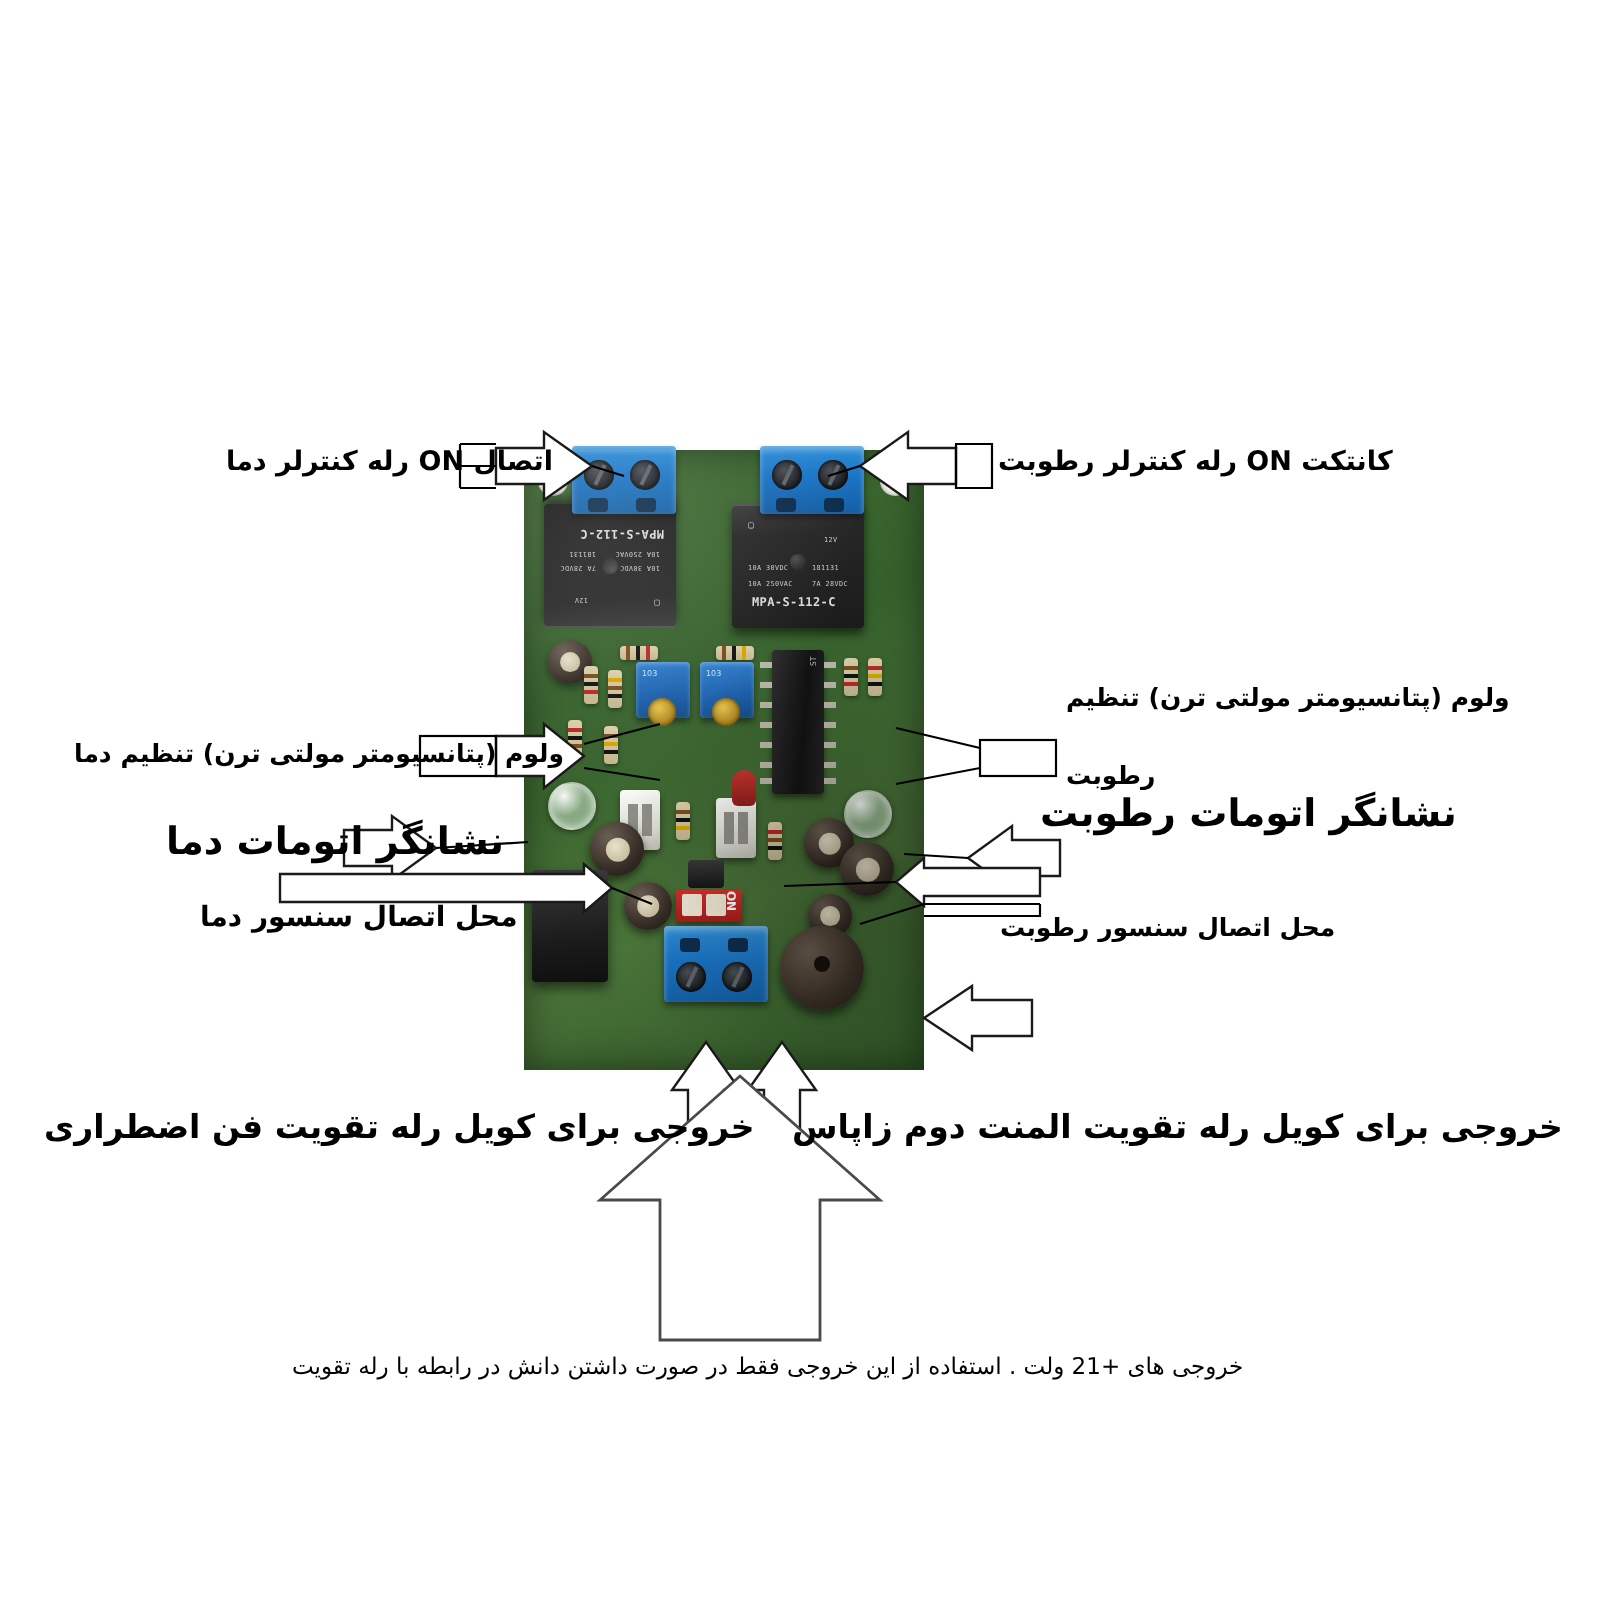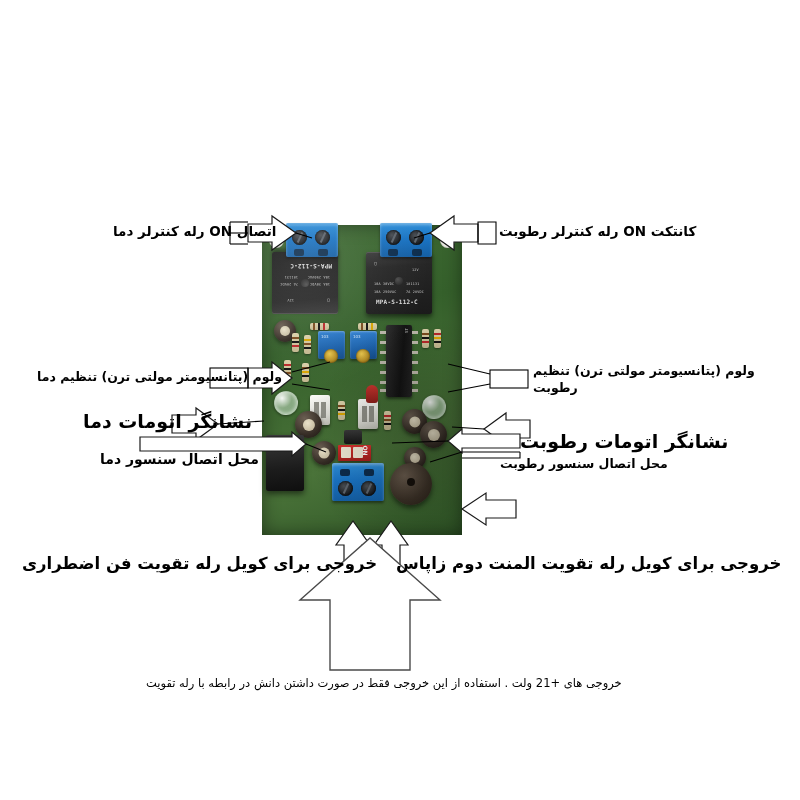--- a/index.html
+++ b/index.html
@@ -421,26 +421,26 @@
 
     <path class="big-arrow" d="M330,670 L330,600 L300,600 L370,538 L440,600 L410,600 L410,670 Z"></path>
   </svg>
 
   <div class="label" style="left:113px;top:223px;font-size:13.5px;">اتصال NO رله کنترلر دما</div>
 
   <div class="label" style="left:499px;top:223px;font-size:13.5px;">کانتکت NO رله کنترلر رطوبت</div>
 
   <div class="label" style="left:37px;top:369px;font-size:12.5px;">ولوم (پتانسیومتر مولتی ترن) تنظیم دما</div>
 
-  <div class="label" style="left:533px;top:363px;font-size:12.5px;">ولوم (پتانسیومتر مولتی ترن) تنظیم</div>
+  <div class="label" style="left:533px;top:341px;font-size:12.5px;">ولوم (پتانسیومتر مولتی ترن) تنظیم</div>
   <div class="label" style="left:533px;top:380px;font-size:12.5px;">رطوبت</div>
 
   <div class="label" style="left:83px;top:410px;font-size:19px;">نشانگر اتومات دما</div>
 
-  <div class="label" style="left:520px;top:430px;font-size:19px;">نشانگر اتومات رطوبت</div>
+  <div class="label" style="left:520px;top:396px;font-size:19px;">نشانگر اتومات رطوبت</div>
 
   <div class="label" style="left:100px;top:451px;font-size:14px;">محل اتصال سنسور دما</div>
 
   <div class="label" style="left:500px;top:456px;font-size:12.5px;">محل اتصال سنسور رطوبت</div>
 
 
   <div class="label" style="left:396px;top:554px;font-size:16.5px;">خروجی برای کویل رله تقویت المنت دوم زاپاس</div>
 
   <div class="label" style="left:22px;top:554px;font-size:16.5px;">خروجی برای کویل رله تقویت فن اضطراری</div>
 

